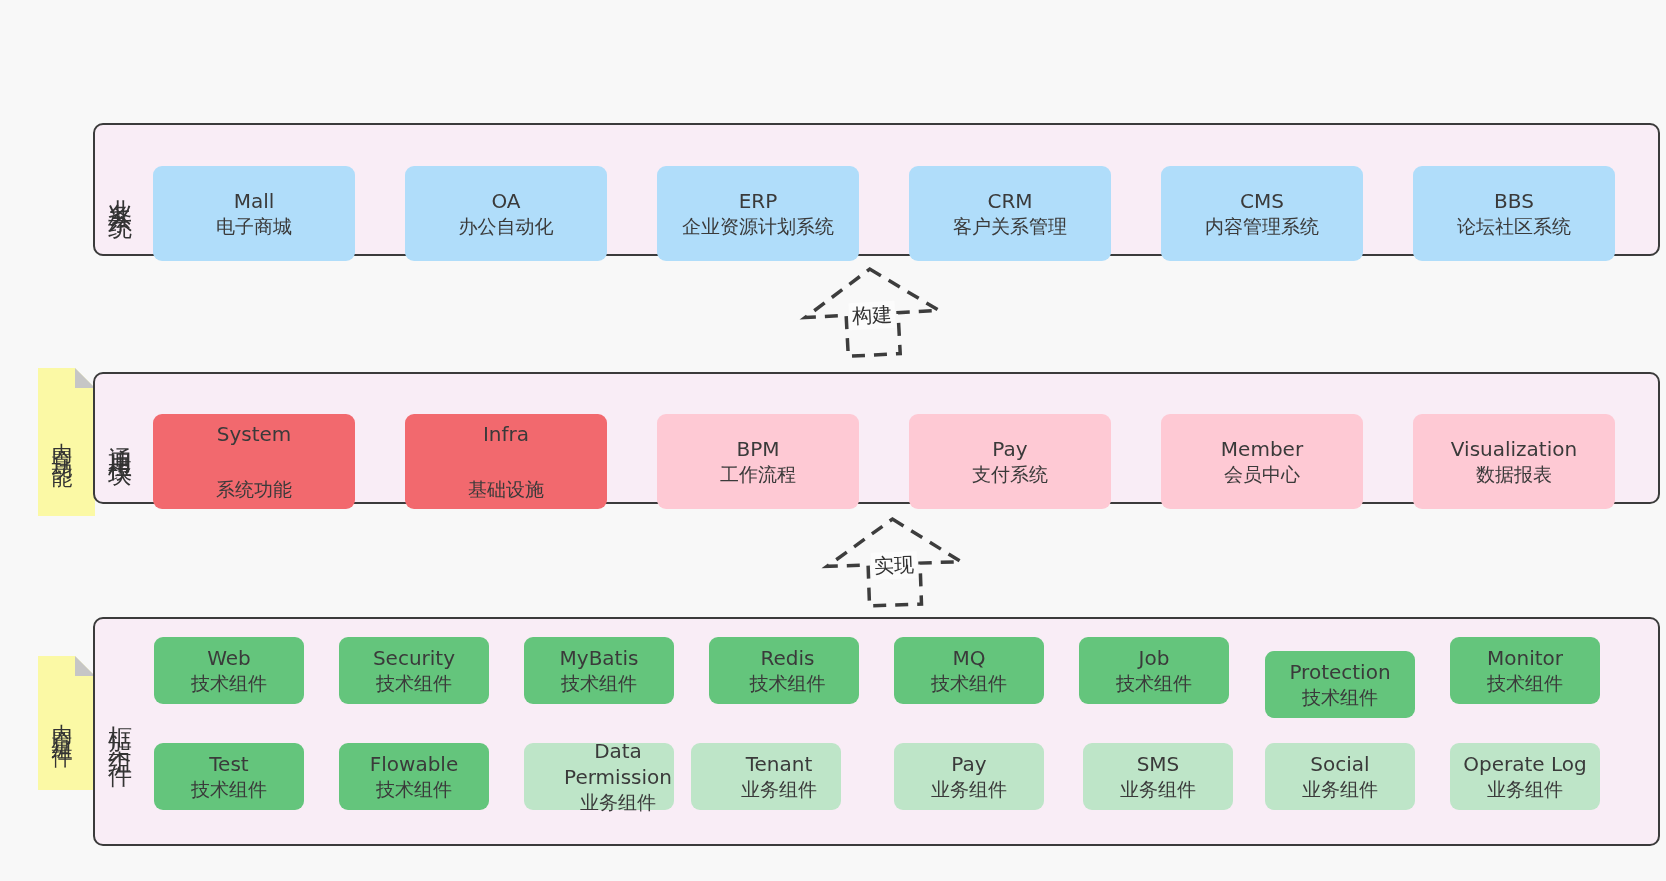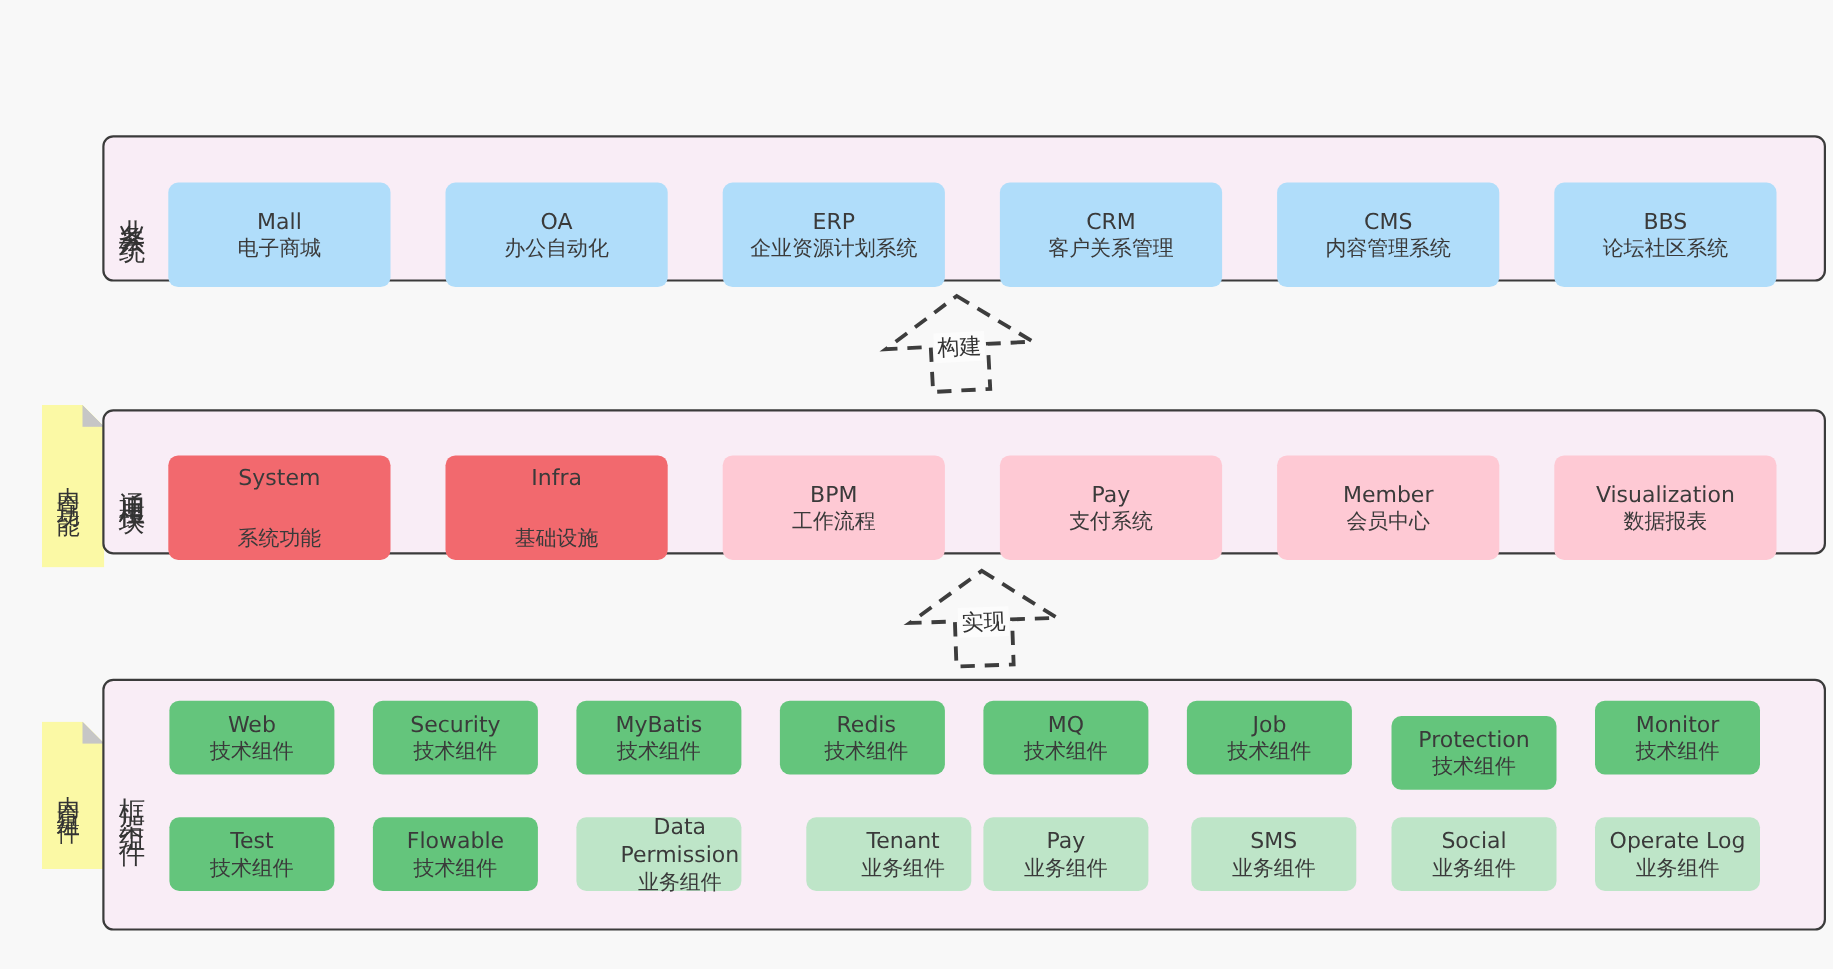--- a/index.html
+++ b/index.html
@@ -174,21 +174,21 @@
       <span class="s">技术组件</span>
     </div>
     <div class="box green w150" style="left:244px;top:124px;">
       <span class="t">Flowable</span>
       <span class="s">技术组件</span>
     </div>
     <div class="box lgreen w150" style="left:429px;top:124px;padding-left:44px;">
       <span class="t">Data Permission</span>
       <span class="s">业务组件</span>
     </div>
-    <div class="box lgreen w150" style="left:638px;top:124px;padding-left:32px;">
+    <div class="box lgreen w150" style="left:596px;top:124px;padding-left:32px;">
       <span class="t">Tenant</span>
       <span class="s">业务组件</span>
     </div>
     <div class="box lgreen w150" style="left:799px;top:124px;">
       <span class="t">Pay</span>
       <span class="s">业务组件</span>
     </div>
     <div class="box lgreen w150" style="left:988px;top:124px;">
       <span class="t">SMS</span>
       <span class="s">业务组件</span>

